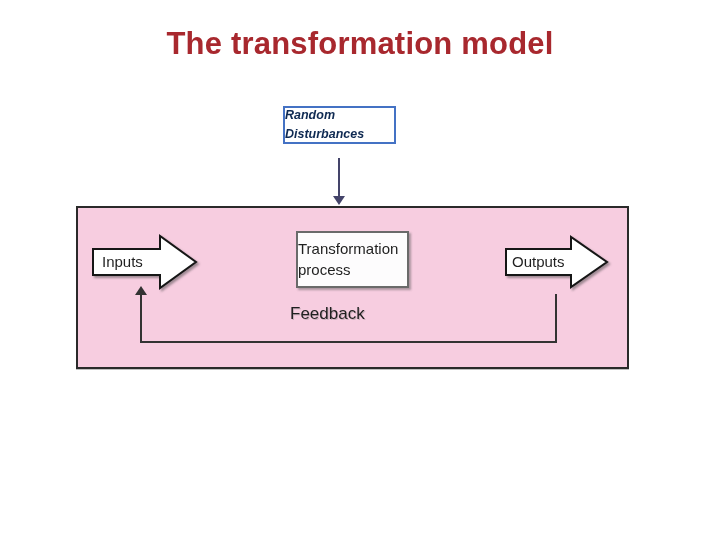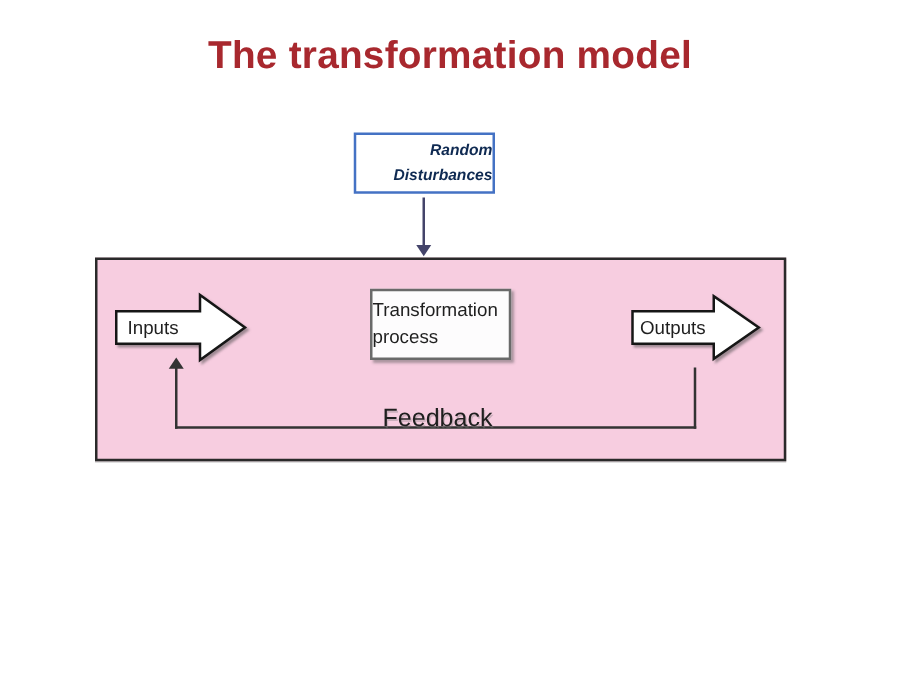--- a/index.html
+++ b/index.html
@@ -18,23 +18,23 @@
     font-family:"Liberation Sans", sans-serif;}
   .slide{position:relative;width:720px;height:540px;background:#ffffff;}
 
   .title{
     position:absolute;top:26px;left:0;right:0;text-align:center;
     font-size:31px;font-weight:bold;color:var(--title-color);
     letter-spacing:0.2px;
   }
 
   .disturbance-box{
-    position:absolute;left:283px;top:106px;width:113px;height:49px;
+    position:absolute;left:283px;top:106px;width:113px;height:38px;
     border:2px solid var(--box-border);background:#ffffff;
-    display:flex;flex-direction:column;align-items:flex-end;justify-content:center;
+    display:flex;flex-direction:column;align-items:flex-start;justify-content:center;
     font-size:12.5px;font-weight:bold;font-style:italic;color:var(--box-text);
     line-height:1.55;
   }
 
   .connector-line{
     position:absolute;left:338px;top:158px;width:2px;height:40px;
     background:var(--connector);
   }
   .connector-arrowhead{
     position:absolute;left:333px;top:196px;width:0;height:0;
@@ -68,22 +68,22 @@
   .feedback-path{
     position:absolute;left:140px;top:294px;width:417px;height:49px;
     border-left:2px solid #333;border-right:2px solid #333;border-bottom:2px solid #333;
   }
   .feedback-arrowhead{
     position:absolute;left:135px;top:286px;width:0;height:0;
     border-left:6px solid transparent;border-right:6px solid transparent;
     border-bottom:9px solid #333;
   }
   .feedback-label{
-    position:absolute;left:290px;top:324px;width:120px;text-align:center;
-    font-size:20px;color:var(--diagram-text);
+    position:absolute;left:290px;top:304px;width:120px;
+    font-size:17px;color:var(--diagram-text);
     text-shadow:1px 1px 0 rgba(120,120,120,0.35);
   }
 </style>
 </head>
 <body>
 
 <div class="slide">
 
   <h1 class="title">The transformation model</h1>
 

